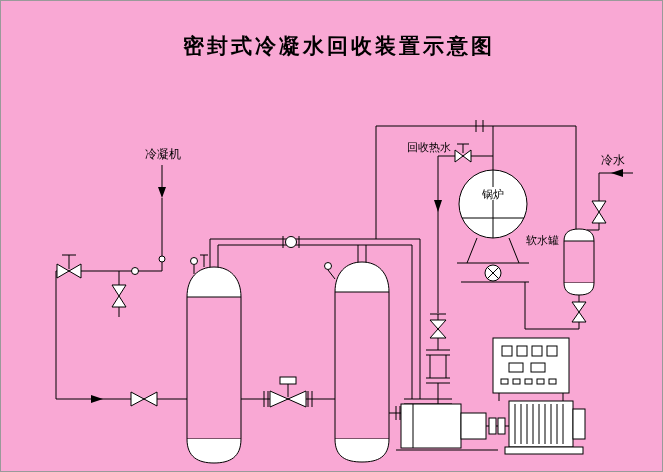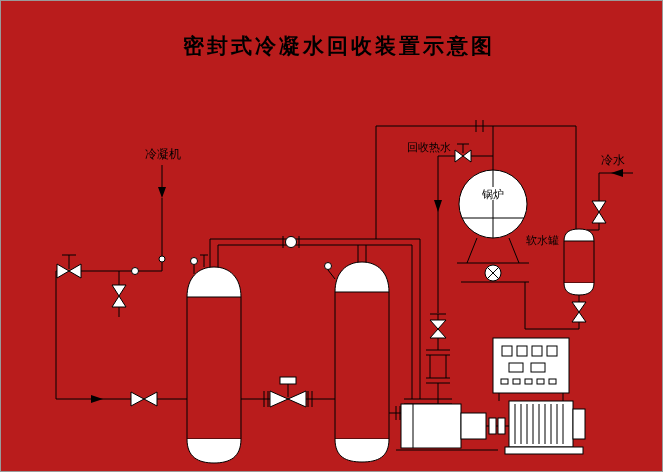--- a/index.html
+++ b/index.html
@@ -1,17 +1,17 @@
 <!DOCTYPE html>
 <html><head>
 <meta charset="utf-8">
 <style>
   html,body{margin:0;padding:0;background:#e8e8e8;}
   .frame{
-    width:663px;height:472px;background:#b91c1c;border:1px solid #9a9a9a;
+    width:663px;height:472px;background:#f9a8d4;border:1px solid #9a9a9a;
     box-sizing:border-box;position:relative;overflow:hidden;
     font-family:"DejaVu Sans", sans-serif;
   }
   svg{position:absolute;left:0;top:0;}
   svg line, svg path, svg circle, svg rect, svg polygon{
     stroke:#000;stroke-width:1;fill:none;
   }
   svg .wfill{fill:#ffffff;}
   svg .bfill{fill:#000000;stroke:none;}
   svg .nostroke{stroke:none;}

